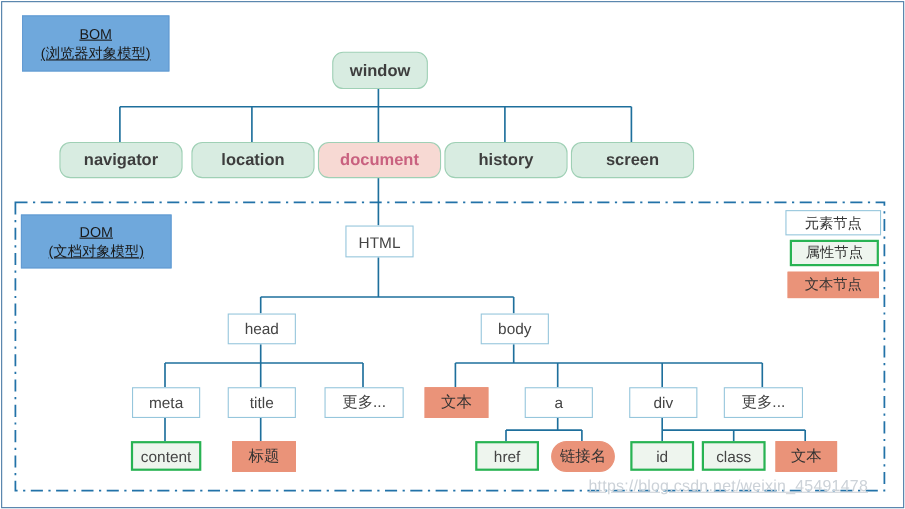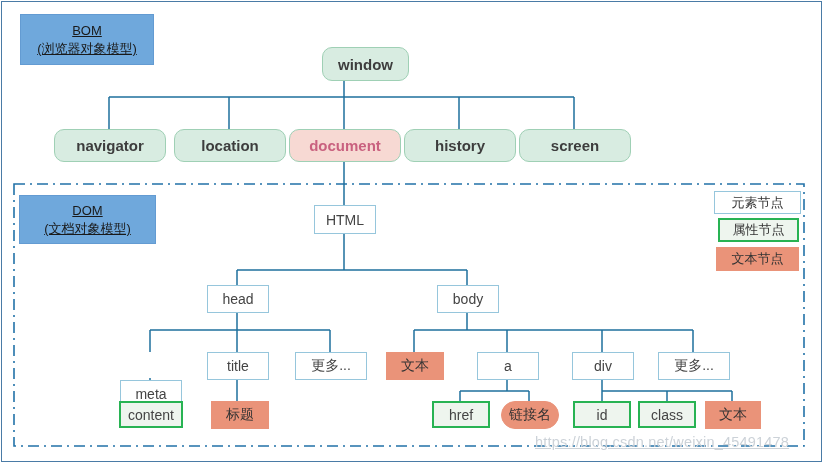--- a/index.html
+++ b/index.html
@@ -101,41 +101,41 @@
       <line x1="665" y1="389" x2="665" y2="400"></line>
       <line x1="730" y1="389" x2="730" y2="400"></line>
     </g>
   </svg>
 
   <div class="label-blue" style="left:18px;top:12px;width:132px;height:49px;">
     <span>BOM</span>
     <span>(浏览器对象模型)</span>
   </div>
 
-  <div class="node-round" style="left:300px;top:45px;width:85px;height:32px;margin-left:20px;">window</div>
+  <div class="node-round" style="left:300px;top:45px;width:85px;height:32px;">window</div>
   <div class="node-round" style="left:52px;top:127px;width:110px;height:31px;">navigator</div>
   <div class="node-round" style="left:172px;top:127px;width:110px;height:31px;">location</div>
   <div class="node-round pink" style="left:287px;top:127px;width:110px;height:31px;">document</div>
   <div class="node-round" style="left:402px;top:127px;width:110px;height:31px;">history</div>
   <div class="node-round" style="left:517px;top:127px;width:110px;height:31px;">screen</div>
 
   <div class="label-blue" style="left:17px;top:193px;width:135px;height:47px;">
     <span>DOM</span>
     <span>(文档对象模型)</span>
   </div>
 
   <div class="legend-elem" style="left:712px;top:189px;width:85px;height:21px;">元素节点</div>
   <div class="legend-attr" style="left:716px;top:216px;width:77px;height:20px;">属性节点</div>
   <div class="legend-text" style="left:714px;top:245px;width:81px;height:22px;">文本节点</div>
 
   <div class="box-elem" style="left:312px;top:203px;width:60px;height:27px;">HTML</div>
   <div class="box-elem" style="left:205px;top:283px;width:60px;height:26px;">head</div>
   <div class="box-elem" style="left:435px;top:283px;width:60px;height:26px;">body</div>
 
-  <div class="box-elem" style="left:118px;top:350px;width:60px;height:26px;margin-top:28px;">meta</div>
+  <div class="box-elem" style="left:118px;top:350px;width:60px;height:26px;">meta</div>
   <div class="box-elem" style="left:205px;top:350px;width:60px;height:26px;">title</div>
   <div class="box-elem" style="left:293px;top:350px;width:70px;height:26px;">更多...</div>
 
   <div class="box-text" style="left:384px;top:350px;width:56px;height:26px;">文本</div>
   <div class="box-elem" style="left:475px;top:350px;width:60px;height:26px;">a</div>
   <div class="box-elem" style="left:570px;top:350px;width:60px;height:26px;">div</div>
   <div class="box-elem" style="left:656px;top:350px;width:70px;height:26px;">更多...</div>
 
   <div class="box-attr" style="left:117px;top:399px;width:60px;height:23px;">content</div>
   <div class="box-text" style="left:209px;top:399px;width:56px;height:26px;">标题</div>

